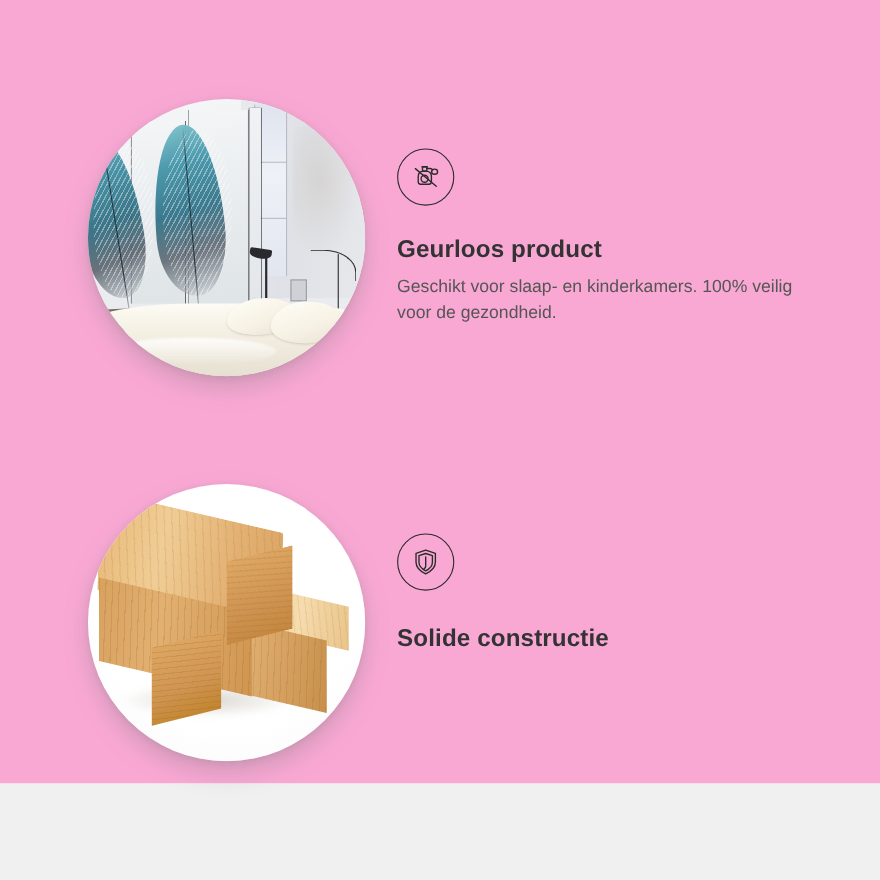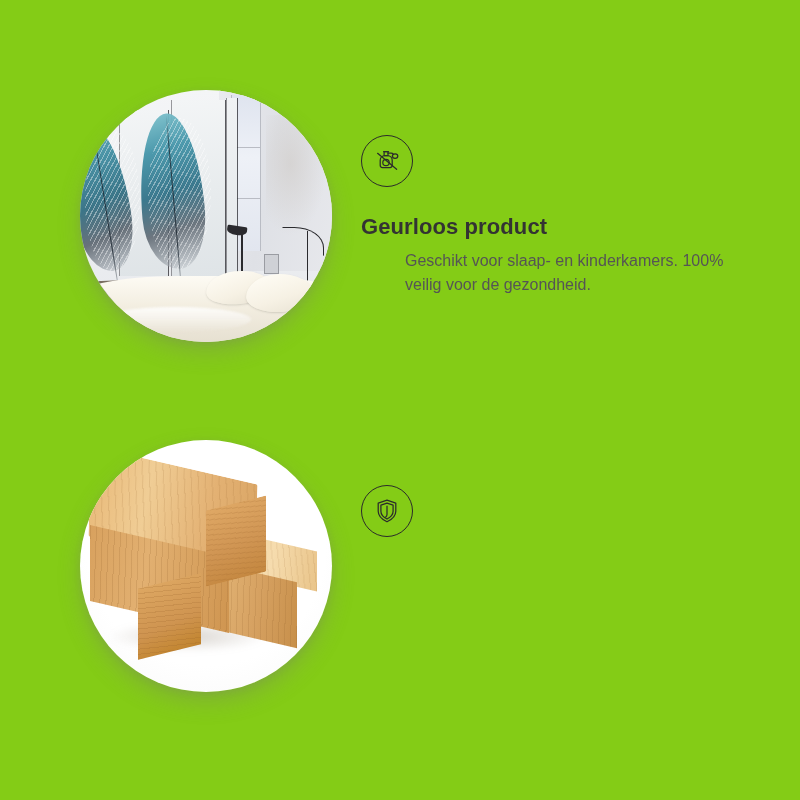--- a/index.html
+++ b/index.html
@@ -10,22 +10,22 @@
   body {
     width: 800px;
     height: 800px;
     background: #f0f0f0;
     font-family: "Liberation Sans", sans-serif;
     overflow: hidden;
   }
   .page {
     position: relative;
     width: 800px;
-    height: 800px;
-    background: #84cc16;
+    height: 712px;
+    background: #f9a8d4;
   }
 
   
   .feature {
     position: absolute;
     left: 0;
     width: 800px;
   }
   .feature-1 { top: 90px; }
   .feature-2 { top: 440px; }
@@ -362,21 +362,21 @@
   .feature-1 .feature-title { margin-top: 27px; }
   .feature-2 .feature-title { margin-top: 30px; }
   .feature-desc {
     margin: 0;
     padding: 0;
     font-size: 16px;
     line-height: 24px;
     color: #555555;
     max-width: 392px;
   }
-  .feature-desc { margin-top: 9px; margin-left: 44px; }
+  .feature-desc { margin-top: 9px; }
 </style>
 </head>
 <body>
 
 <div class="page">
 
   <section class="feature feature-1">
 
     <div class="photo-wrap">
       <div class="photo">
@@ -458,17 +458,18 @@
         <svg width="30" height="30" viewBox="0 0 30 30" fill="none" stroke="#2b2b2b" stroke-width="1.25" stroke-linecap="round" stroke-linejoin="round">
 
           <path d="M15 4.2 6.2 7.1v8.1c0 4.3 3.6 8.1 8.8 10.6 5.2-2.5 8.8-6.3 8.8-10.6V7.1z"></path>
 
           <path d="M15 7.2 8.9 9.2v6c0 3.2 2.6 6 6.1 7.8 3.5-1.8 6.1-4.6 6.1-7.8v-6z"></path>
 
           <path d="M15 10.2v8.4c0 1-.5 1.9-1.5 2.6"></path>
         </svg>
       </div>
 
+      <h2 class="feature-title">Solide constructie</h2>
 
     </div>
   </section>
 
 </div>
 
 </body></html>

